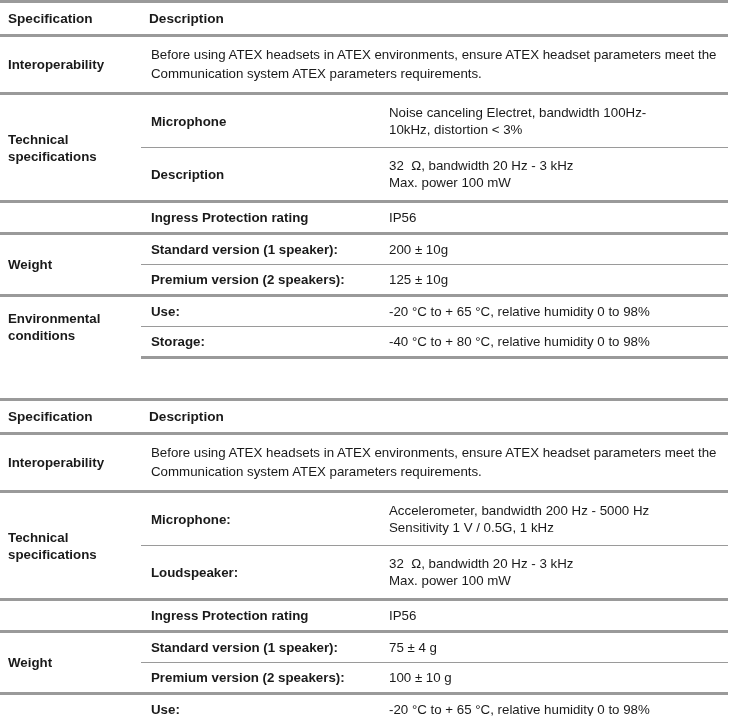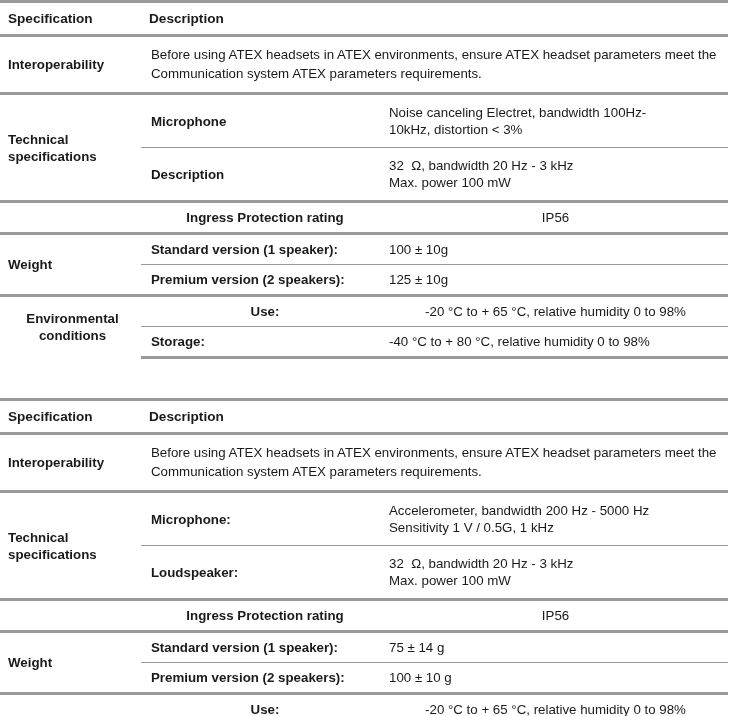--- a/index.html
+++ b/index.html
@@ -28,21 +28,21 @@
     border-collapse: collapse;
     table-layout: fixed;
     font-size: 13.3px;
     line-height: 17px;
   }
   table.spec-table col.c1 { width: 141px; }
   table.spec-table col.c2 { width: 244px; }
   table.spec-table col.c3 { width: 343px; }
 
   
-  .rule-top > td, .rule-top > th { border-top: 3px solid #9a9a9a; text-align: center; }
+  .rule-top > td, .rule-top > th { border-top: 3px solid #9a9a9a; }
   .rule-bottom > td, .rule-bottom > th { border-bottom: 3px solid #9a9a9a; }
   
   .rule-thin-top > td { border-top: 1.6px solid #9a9a9a; }
 
   th.hdr {
     text-align: left;
     font-weight: bold;
     font-size: 13.6px;
     padding: 7px 6px 7px 8px;
     vertical-align: middle;
@@ -134,21 +134,21 @@
 
       <tr class="rule-top rule-bottom">
         <td></td>
         <td class="mid">Ingress Protection rating</td>
         <td class="val">IP56</td>
       </tr>
 
       <tr>
         <td class="spec-label" rowspan="2">Weight</td>
         <td class="mid">Standard version (1 speaker):</td>
-        <td class="val">100 ± 10g</td>
+        <td class="val">200 ± 10g</td>
       </tr>
       <tr class="rule-thin-top">
         <td class="mid">Premium version (2 speakers):</td>
         <td class="val">125 ± 10g</td>
       </tr>
 
       <tr class="rule-top">
         <td class="spec-label" rowspan="2">
           <span class="line2">Environmental</span>
           <span class="line2">conditions</span>
@@ -206,21 +206,21 @@
 
       <tr class="rule-top rule-bottom">
         <td></td>
         <td class="mid">Ingress Protection rating</td>
         <td class="val">IP56</td>
       </tr>
 
       <tr>
         <td class="spec-label" rowspan="2">Weight</td>
         <td class="mid">Standard version (1 speaker):</td>
-        <td class="val">75 ± 14 g</td>
+        <td class="val">75 ± 4 g</td>
       </tr>
       <tr class="rule-thin-top">
         <td class="mid">Premium version (2 speakers):</td>
         <td class="val">100 ± 10 g</td>
       </tr>
 
       <tr class="rule-top">
         <td class="spec-label" rowspan="2">
           
           

